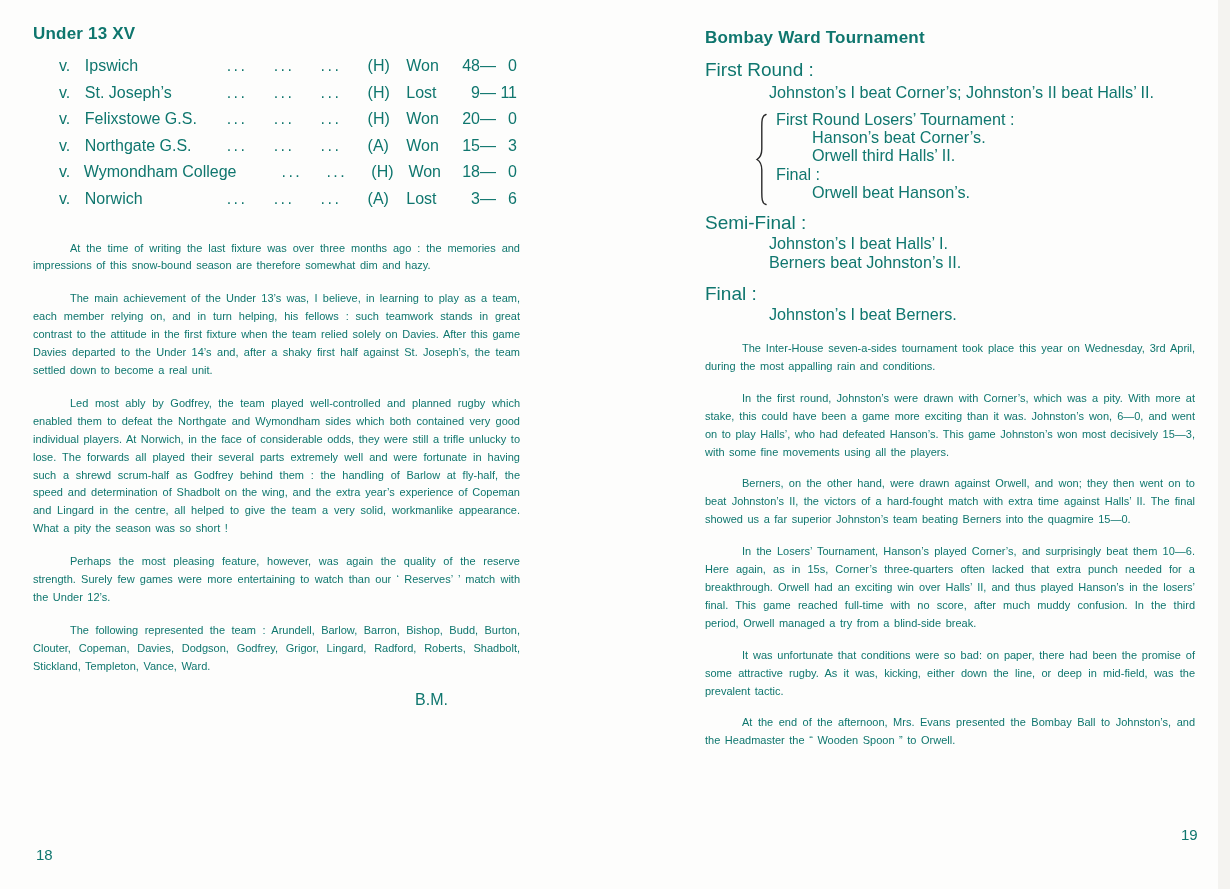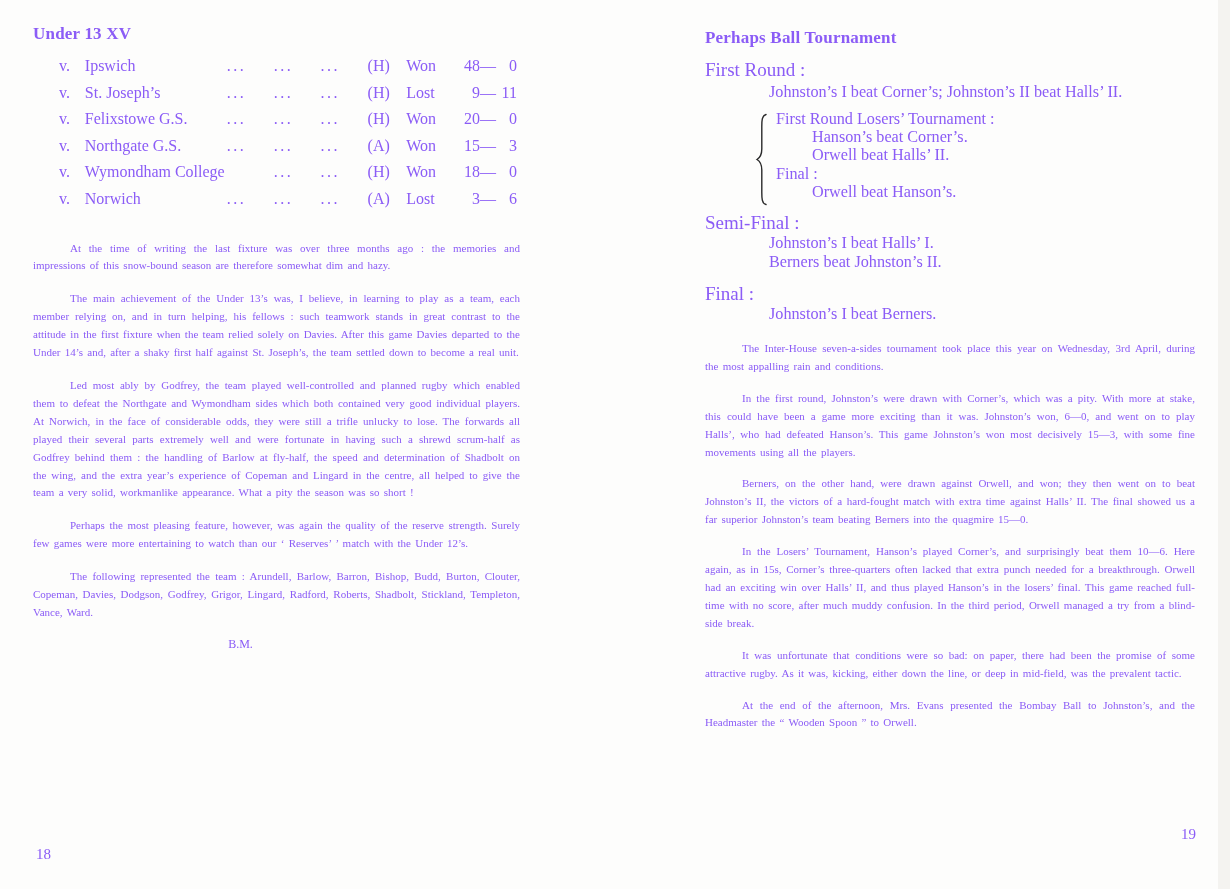--- a/index.html
+++ b/index.html
@@ -1,22 +1,22 @@
 <!DOCTYPE html>
 <html><head>
 <meta charset="utf-8">
 <style>
   html,body{margin:0;padding:0;}
   body{background:#f4f3f0;}
   .spread{
     position:relative;
     width:1218px;height:889px;
     background:#fdfdfc;
-    font-family:Liberation Serif, serif;
-    color:#8b5cf6;
+    font-family:Liberation Sans, sans-serif;
+    color:#0f766e;
     overflow:hidden;
   }
   .page{position:absolute;top:0;}
   .page-left{left:33px;top:24px;width:487px;}
   .page-right{left:705px;top:28px;width:490px;}
 
   .sec-title{font-weight:bold;font-size:17px;letter-spacing:.2px;margin:0;}
 
   
   .fixtures{margin:13px 0 0 26px;width:458px;font-size:16px;}
@@ -33,21 +33,21 @@
 
   
   .prose{margin-top:23px;}
   .para{
     font-size:11px;line-height:17.9px;
     text-align:justify;text-indent:37px;
     word-spacing:1.5px;
     margin:0 0 15px 0;
   }
   .page-right .para{margin-bottom:14px;}
-  .signature{font-size:12px;text-align:center;padding-right:72px;margin-top:4px;}
+  .signature{font-size:16px;text-align:right;padding-right:72px;margin-top:4px;}
 
   
   .section{margin-top:11px;font-size:16.2px;}
   .sec-label{font-size:19px;}
   .entries{margin-left:64px;}
   .entries-wide .entry{line-height:22px;}
   .entry{line-height:19px;}
   .losers{position:relative;margin:7px 0 0 47px;padding-left:24px;font-size:16.2px;}
   .losers .l-line{line-height:18.2px;}
   .losers .l-sub{margin-left:36px;}
@@ -164,38 +164,38 @@
       <p class="para">At the time of writing the last fixture was over three months ago : the memories and impressions of this snow-bound season are therefore somewhat dim and hazy.</p>
       <p class="para">The main achievement of the Under 13’s was, I believe, in learning to play as a team, each member relying on, and in turn helping, his fellows : such teamwork stands in great contrast to the attitude in the first fixture when the team relied solely on Davies.  After this game Davies departed to the Under 14’s and, after a shaky first half against St. Joseph’s, the team settled down to become a real unit.</p>
       <p class="para">Led most ably by Godfrey, the team played well-controlled and planned rugby which enabled them to defeat the Northgate and Wymondham sides which both contained very good individual players.  At Norwich, in the face of considerable odds, they were still a trifle unlucky to lose.  The forwards all played their several parts extremely well and were fortunate in having such a shrewd scrum-half as Godfrey behind them : the handling of Barlow at fly-half, the speed and determination of Shadbolt on the wing, and the extra year’s experience of Copeman and Lingard in the centre, all helped to give the team a very solid, workmanlike appearance.  What a pity the season was so short !</p>
       <p class="para">Perhaps the most pleasing feature, however, was again the quality of the reserve strength.  Surely few games were more entertaining to watch than our ‘ Reserves’ ’ match with the Under 12’s.</p>
       <p class="para">The following represented the team :  Arundell, Barlow, Barron, Bishop, Budd, Burton, Clouter, Copeman, Davies, Dodgson, Godfrey, Grigor, Lingard, Radford, Roberts, Shadbolt, Stickland, Templeton, Vance, Ward.</p>
       <div class="signature">B.M.</div>
     </div>
   </div>
 
   <div class="page page-right">
-    <h2 class="sec-title">Perhaps Ball Tournament</h2>
+    <h2 class="sec-title">Bombay Ward Tournament</h2>
 
     <div class="section">
       <div class="sec-label">First Round :</div>
       <div class="entries entries-wide">
         <div class="entry">Johnston’s I beat Corner’s; Johnston’s II beat Halls’ II.</div>
       </div>
     </div>
 
     <div class="losers">
       <span class="brace">
         <svg width="14" height="93" viewBox="0 0 14 93">
           <path d="M12 1.5 C7.5 2.5 7.8 9 7.8 15 L7.8 36 C7.8 42 5.5 45 3 46.5 C5.5 48 7.8 51 7.8 57 L7.8 78 C7.8 84 7.5 90.5 12 91.5" fill="none" stroke="#2a2a2a" stroke-width="1.4" stroke-linecap="round"></path>
         </svg>
       </span>
       <div class="l-line">First Round Losers’ Tournament :</div>
       <div class="l-line l-sub">Hanson’s beat Corner’s.</div>
-      <div class="l-line l-sub">Orwell beat Halls’ II.</div>
+      <div class="l-line l-sub">Orwell third Halls’ II.</div>
       <div class="l-line">Final :</div>
       <div class="l-line l-sub">Orwell beat Hanson’s.</div>
     </div>
 
     <div class="section">
       <div class="sec-label">Semi-Final :</div>
       <div class="entries">
         <div class="entry">Johnston’s I beat Halls’ I.</div>
         <div class="entry">Berners beat Johnston’s II.</div>
       </div>

